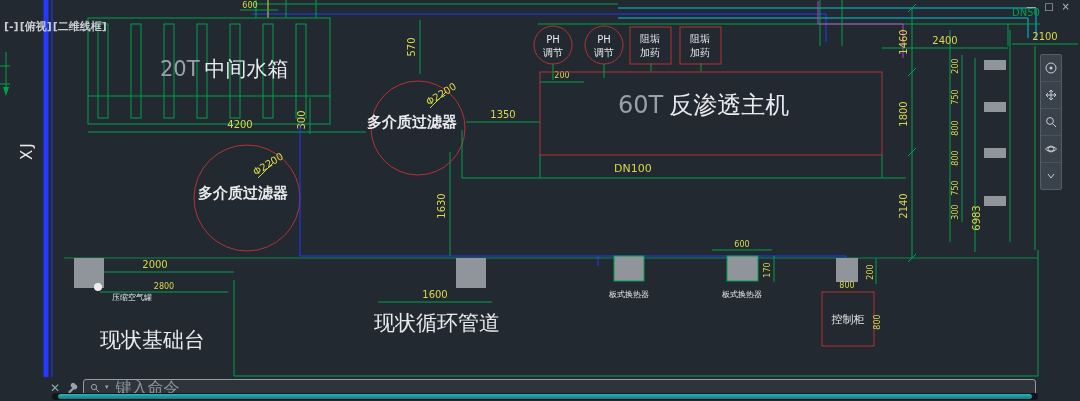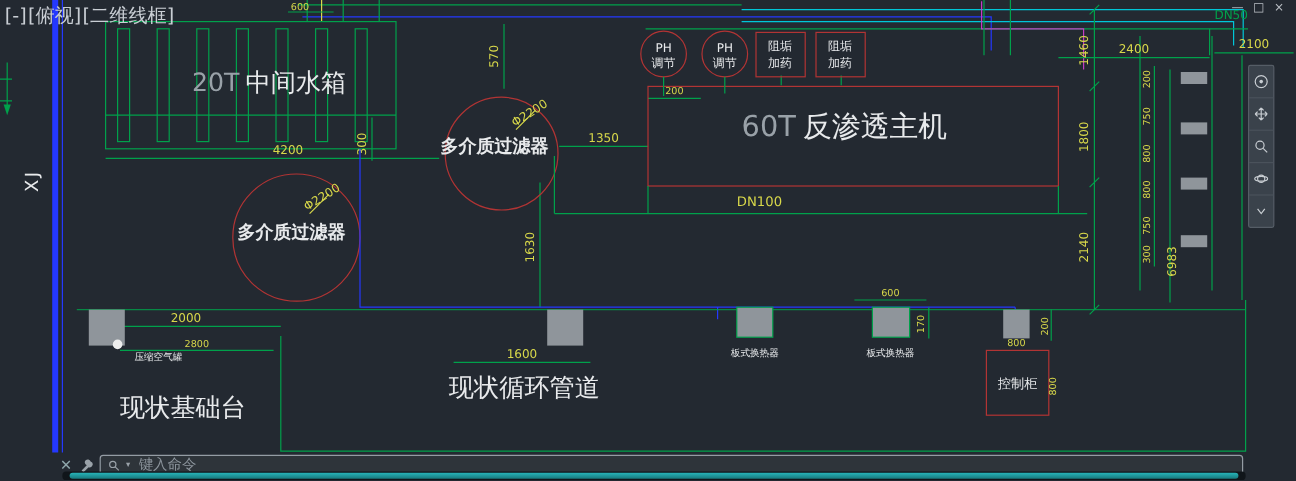--- a/index.html
+++ b/index.html
@@ -23,39 +23,39 @@
   .grn{fill:var(--green,#00a14b);font-size:10px;}
   .lbl{fill:var(--white,#e8eaec);font-size:15px;font-weight:bold;}
   .lblS{fill:var(--white,#e8eaec);font-size:10px;}
   .lblM{fill:var(--white,#e8eaec);font-size:11px;}
   .tiny{fill:var(--white,#e8eaec);font-size:8px;}
   .big{fill:var(--white,#e8eaec);font-size:21px;}
   .big2{fill:var(--white,#e8eaec);font-size:24px;}
   .pre{fill:#99a1a8;}
   .xj{fill:var(--white,#e8eaec);font-size:15px;letter-spacing:2px;}
 
-  .viewport-controls{position:absolute;left:4px;top:3px;font-size:16px;color:var(--chrome-text,#c9ced4);z-index:5;}
+  .viewport-controls{position:absolute;left:4px;top:19px;font-size:11px;color:var(--chrome-text,#c9ced4);z-index:5;font-weight:bold;}
   .viewport-controls span{margin-right:1px;cursor:pointer;}
   .win-buttons{position:absolute;right:6px;top:1px;z-index:5;color:#b9bec4;font-size:10px;}
   .win-buttons span{padding:0 4px;cursor:pointer;}
 
   .navbar{position:absolute;left:1040px;top:54px;width:20px;z-index:4;
           background:rgba(62,69,78,.88);border:1px solid #555d66;border-radius:2px;
           display:flex;flex-direction:column;align-items:center;}
   .navbar .nav-btn{width:20px;height:26px;display:flex;align-items:center;justify-content:center;cursor:pointer;}
   .navbar .nav-btn + .nav-btn{border-top:1px solid #4a525b;}
 
   .cmdline{position:absolute;left:50px;top:378px;width:986px;height:19px;z-index:5;
            display:flex;align-items:center;gap:5px;}
   .cmd-x{color:#8fa7ac;font-size:12px;line-height:1;cursor:pointer;}
   .cmd-input-wrap{flex:1;height:15px;border:1px solid #949ca4;border-radius:3px;background:#2e343a;
                   display:flex;align-items:center;padding:0 6px;gap:5px;}
   .cmd-chevron{color:#9aa2a9;font-size:7px;line-height:1;}
   .cmd-input-wrap input{flex:1;background:transparent;border:none;outline:none;
-                        color:#c3c9cf;font-size:12px;font-family:Liberation Serif, serif;}
+                        color:#c3c9cf;font-size:16px;font-family:Liberation Serif, serif;}
   .cmd-input-wrap input::placeholder{color:#8d959d;}
 
   .hscroll{position:absolute;left:52px;right:42px;bottom:1px;height:7px;z-index:5;
            background:#10151a;border-radius:3px;}
   .hscroll .thumb{position:absolute;top:1px;bottom:1px;left:6px;right:6px;border-radius:3px;
            background:linear-gradient(180deg,var(--teal,#27b3b8),#17787c);}
 </style>
 </head>
 <body>
 

